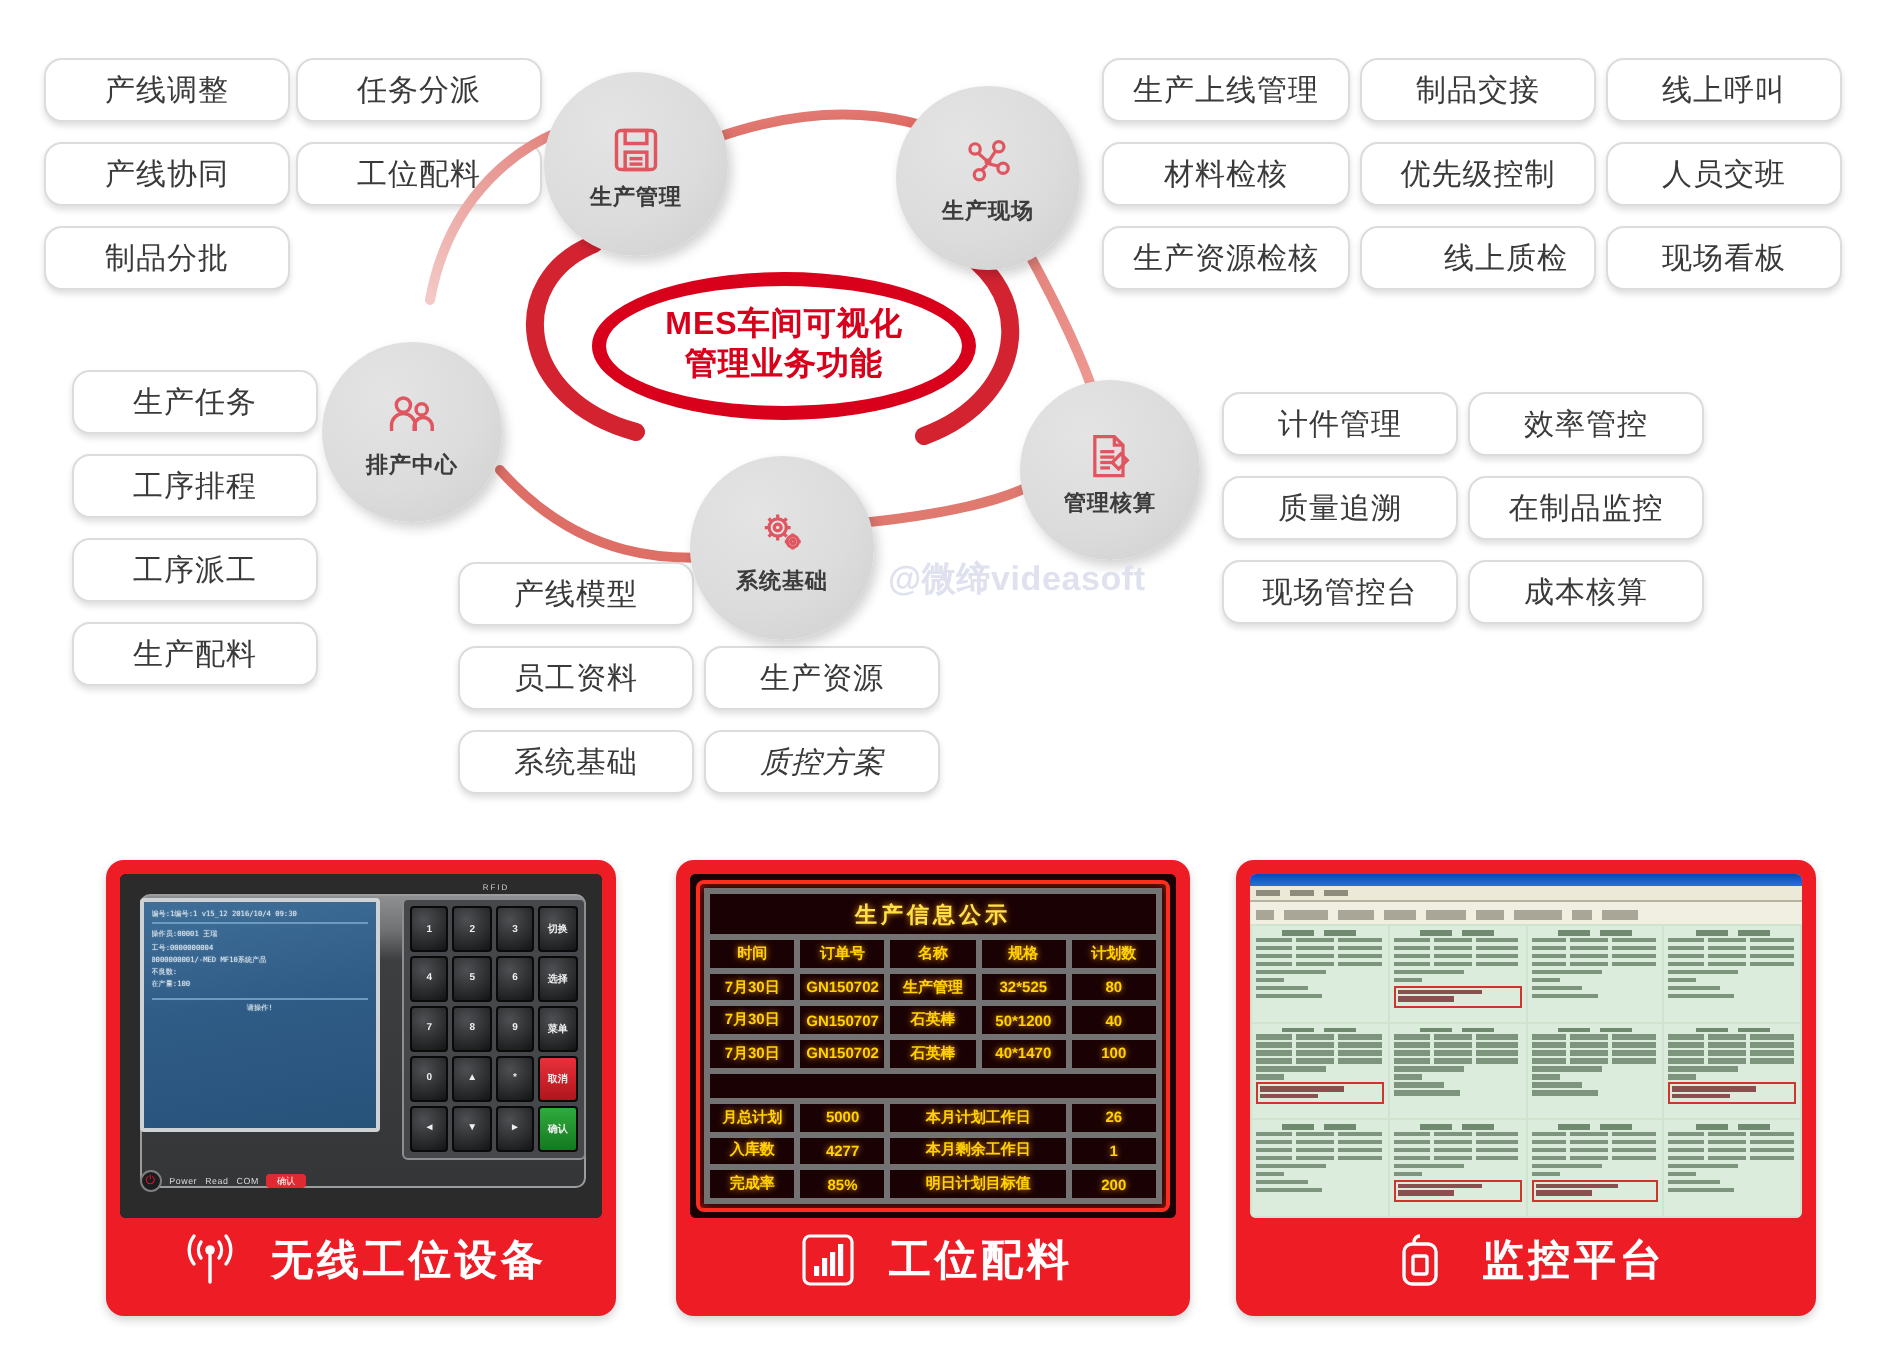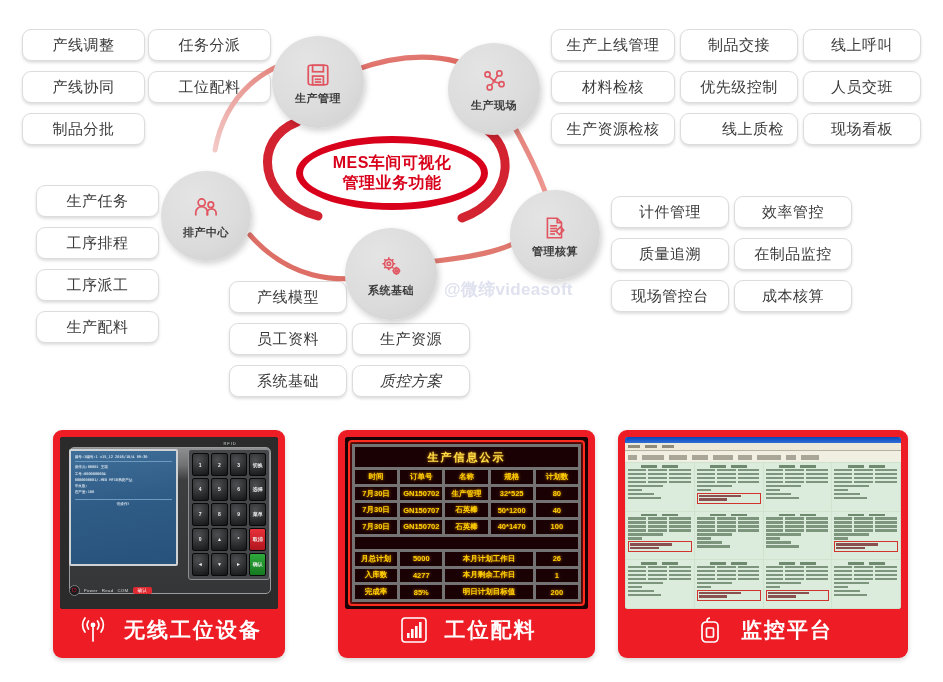--- a/index.html
+++ b/index.html
@@ -313,21 +313,21 @@
       <div class="pill" style="left: 734px; top: 238px; width: 118px; height: 32px;">在制品监控</div>
       <div class="pill" style="left: 611px; top: 280px; width: 118px; height: 32px;">现场管控台</div>
       <div class="pill" style="left: 734px; top: 280px; width: 118px; height: 32px;">成本核算</div>
       <div class="pill" style="left: 229px; top: 281px; width: 118px; height: 32px;">产线模型</div>
       <div class="pill" style="left: 229px; top: 323px; width: 118px; height: 32px;">员工资料</div>
       <div class="pill" style="left: 352px; top: 323px; width: 118px; height: 32px;">生产资源</div>
       <div class="pill" style="left: 229px; top: 365px; width: 118px; height: 32px;">系统基础</div>
       <div class="pill" style="left: 352px; top: 365px; width: 118px; height: 32px; font-style: italic;">质控方案</div>
     </div>
 
-  <div class="card" style="left:53px;top:430px;width:232px;height:228px;">
+  <div class="card" style="left:53px;top:430px;width:255px;height:228px;">
     <div class="shot">
       <div class="dev">
         <div class="bezel"></div>
         <div class="rfidbar">RFID</div>
         <div class="lcd">
           <div class="ln top">编号:1编号:1 v15_12        2016/10/4  09:30</div>
           <div class="ln">操作员:00001 王瑞</div>
           <div class="ln">工号:0000000004</div>
           <div class="ln">0000000001/-MED MF10系统产品</div>
           <div class="ln">不良数:</div>

